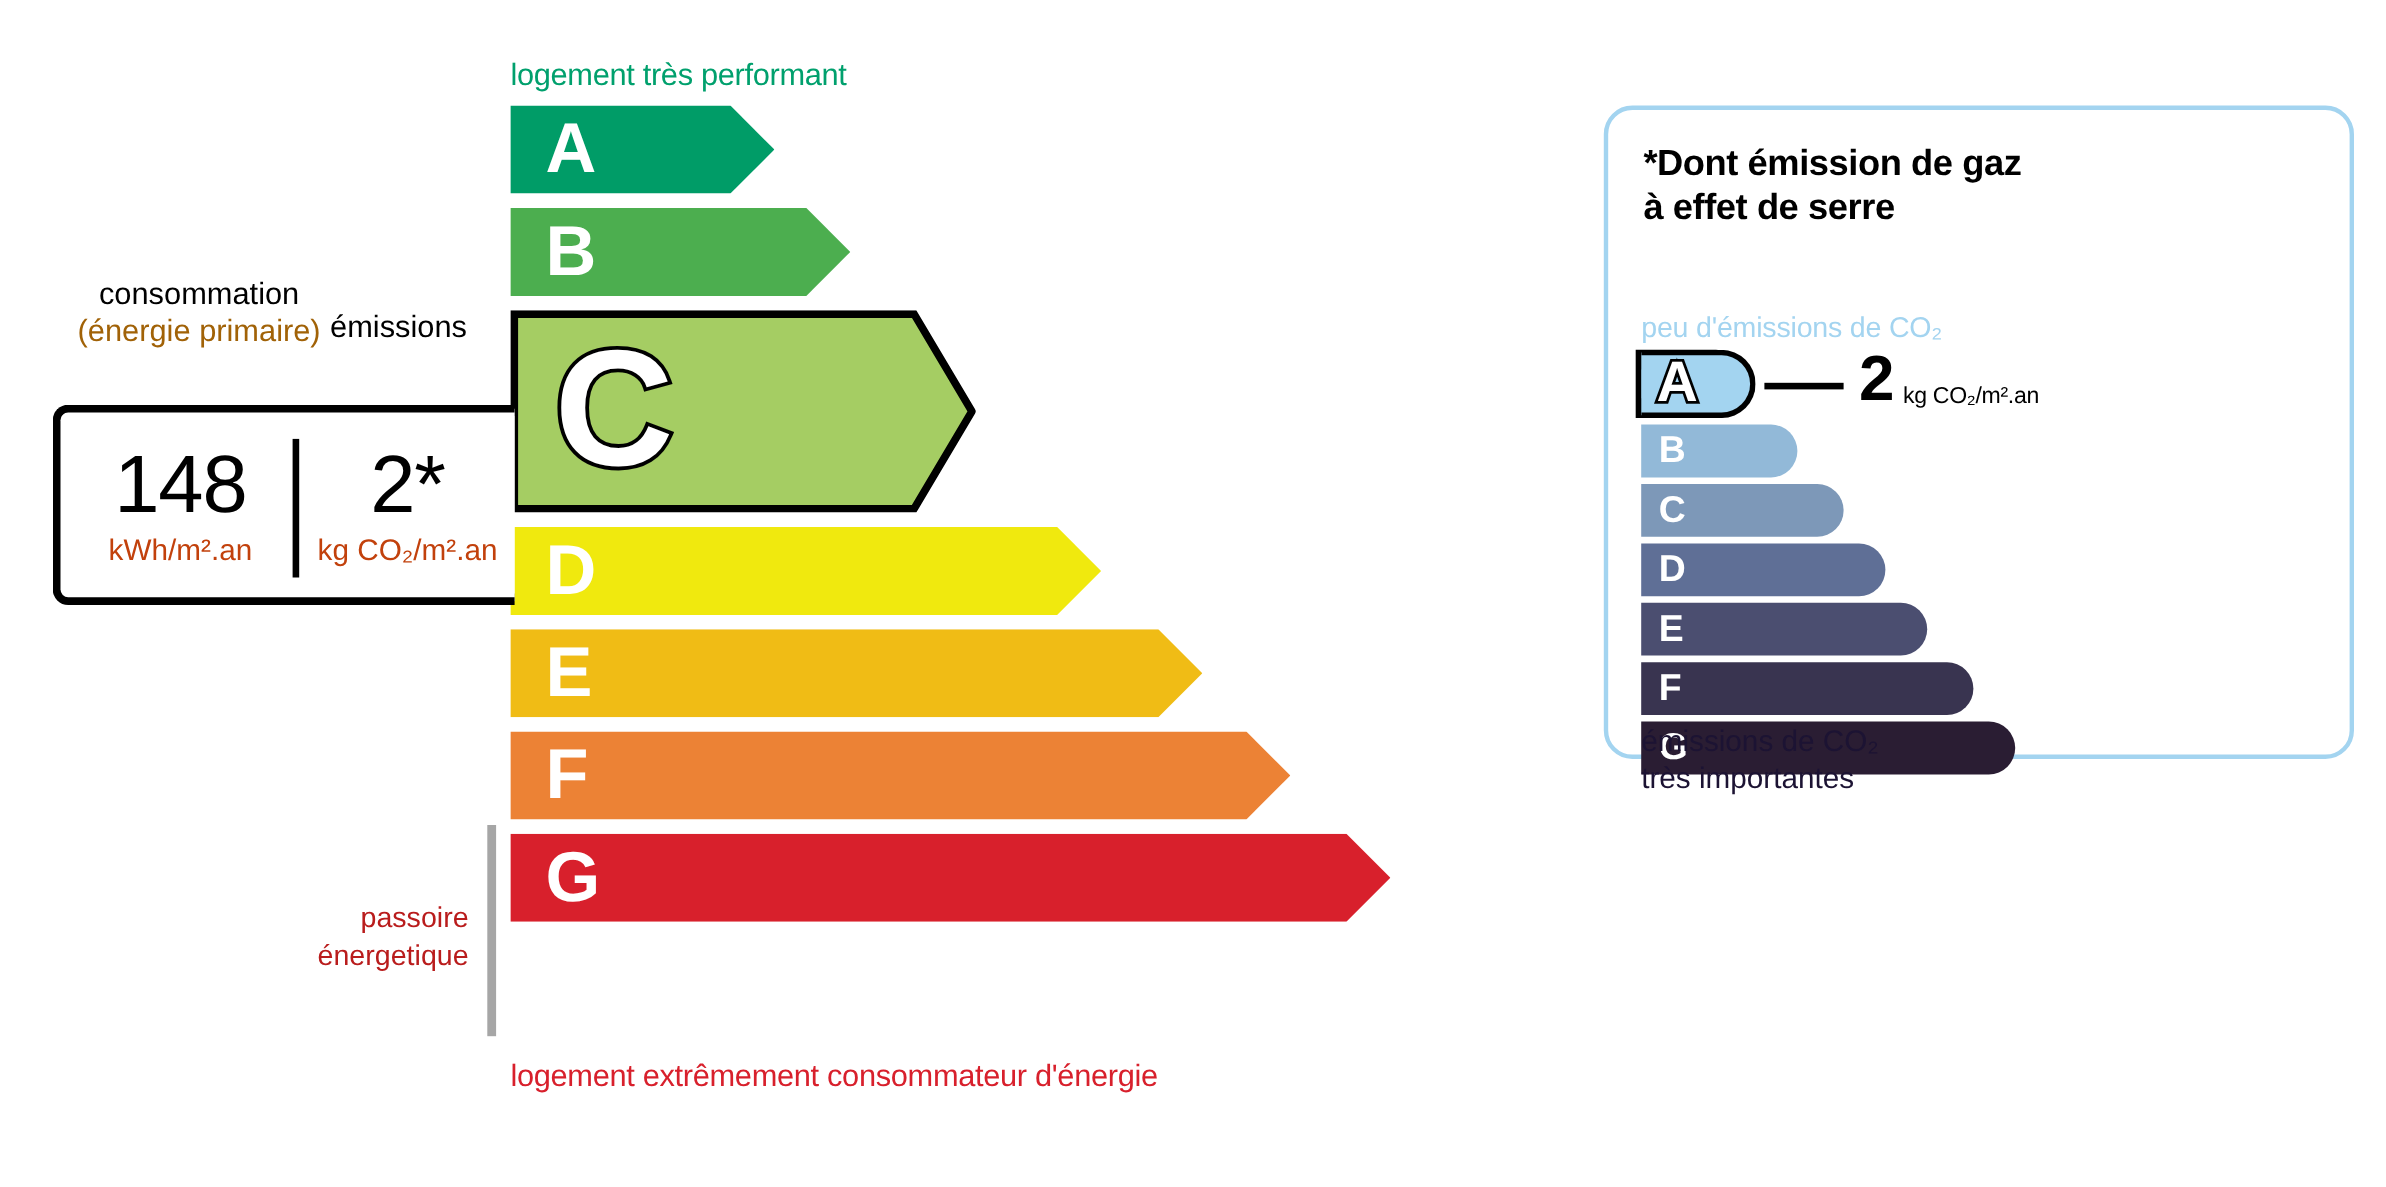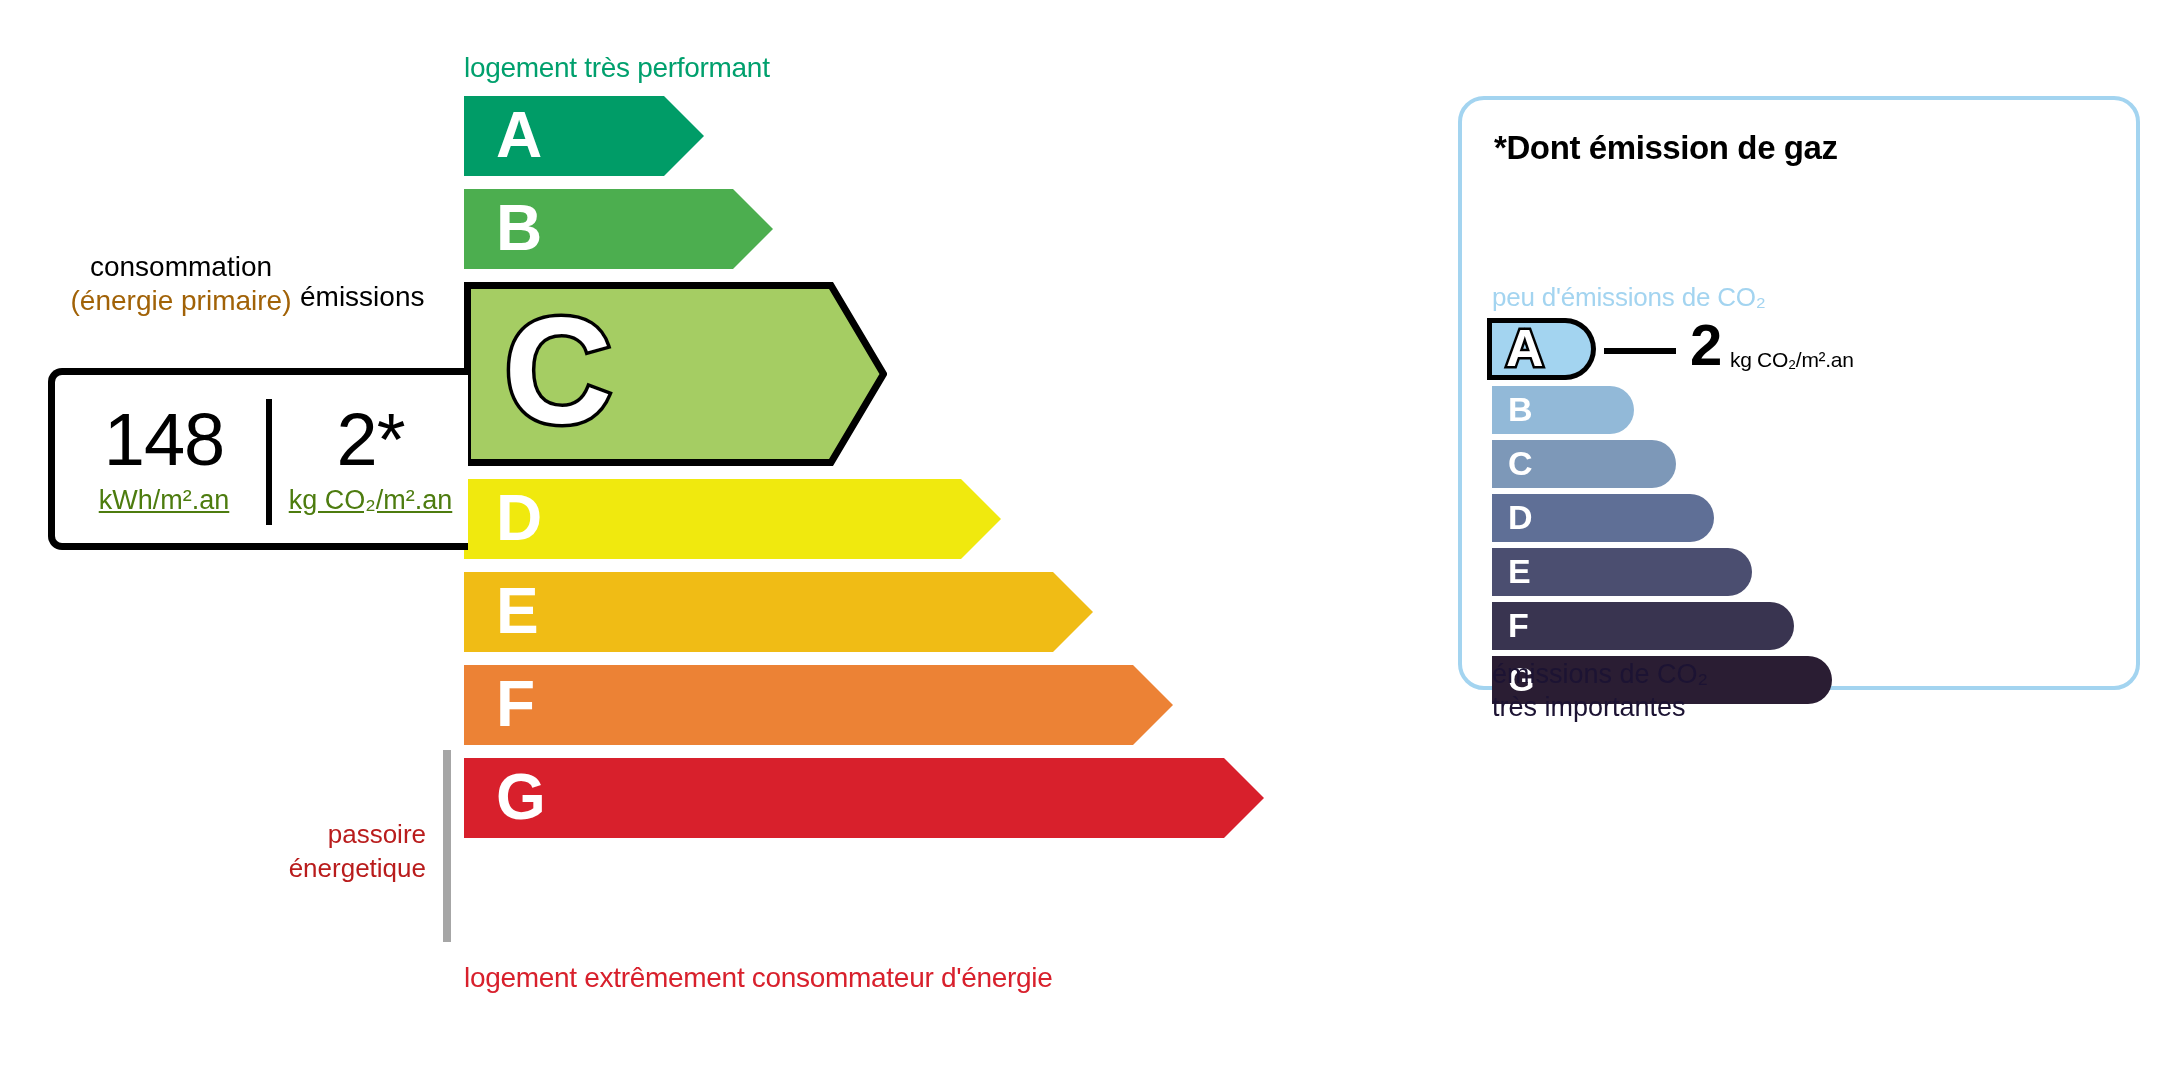--- a/index.html
+++ b/index.html
@@ -111,24 +111,23 @@
   }
   .vnum {
     font-size: 74px;
     line-height: 1;
     color: #000;
     font-weight: normal;
     letter-spacing: -1px;
   }
   .vunit {
     font-size: 27px;
-    color: #4d7c0f;
+    color: #c2410c;
     margin-top: 8px;
     white-space: nowrap;
-    text-decoration: underline;
   }
 
   .lbl-conso {
     position: absolute;
     left: 66px; top: 250px;
     font-size: 28px;
     color: #000;
     line-height: 1.22;
     text-align: center;
     width: 230px;
@@ -352,20 +351,21 @@
       <div>passoire</div>
       <div>énergetique</div>
     </div>
 
   <div class="bottom-note">logement extrêmement consommateur d'énergie</div>
 </div>
 
 <div id="ges-card">
   <div id="ges-title">
     <div>*Dont émission de gaz</div>
+    <div>à effet de serre</div>
   </div>
 
   <div id="ges-top-note">peu d'émissions de CO₂</div>
 
   <div class="ges-rows" id="ges-rows">
       <div class="ges-row first">
         <div class="ges-bar" style="width: 104px;"></div>
         <span class="ges-letter">A</span>
       </div>
       <div class="ges-row">

